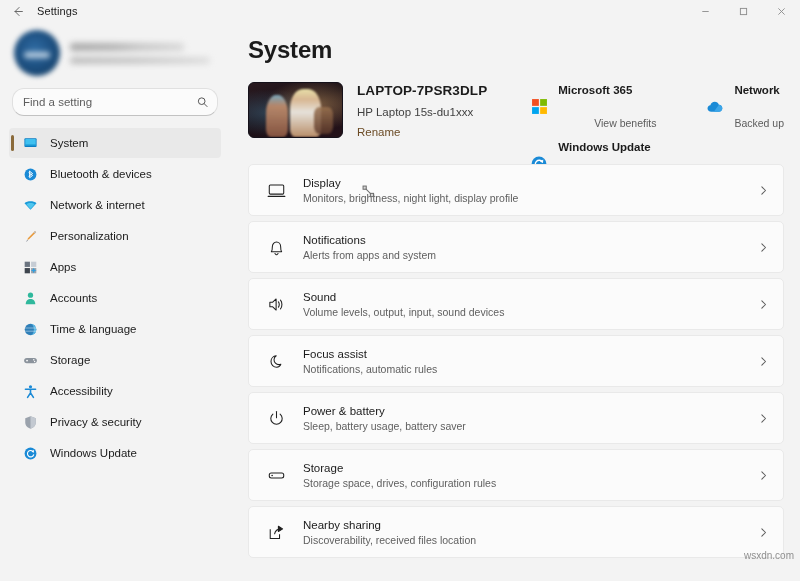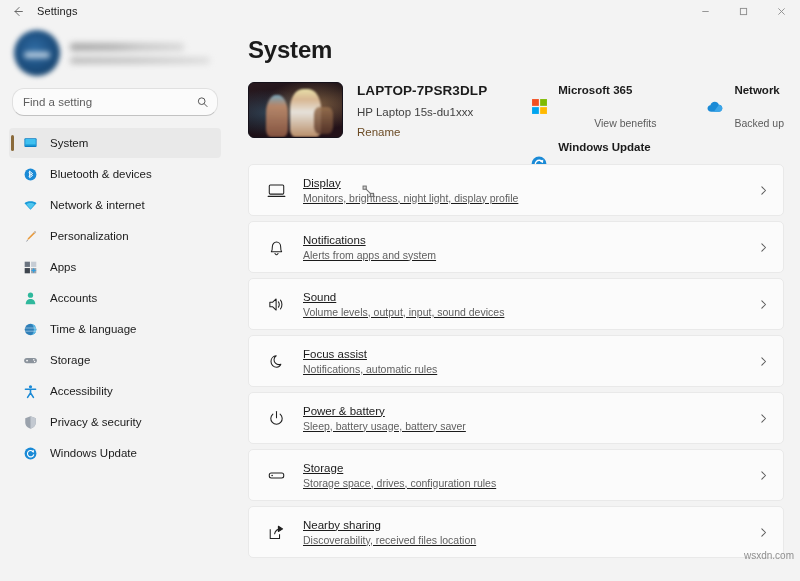--- a/index.html
+++ b/index.html
@@ -329,21 +329,20 @@
   }
   .row {
     height: 52px;
     background: #fbfbfb;
     border: 1px solid #e9e9e9;
     border-radius: 5px;
     display: flex;
     align-items: center;
     padding: 0 14px 0 16px;
     gap: 16px;
-    text-decoration: underline;
   }
   .row-ico {
     width: 22px;
     height: 22px;
     flex: 0 0 22px;
     display: flex;
     align-items: center;
     justify-content: center;
     color: #1f1f1f;
   }

